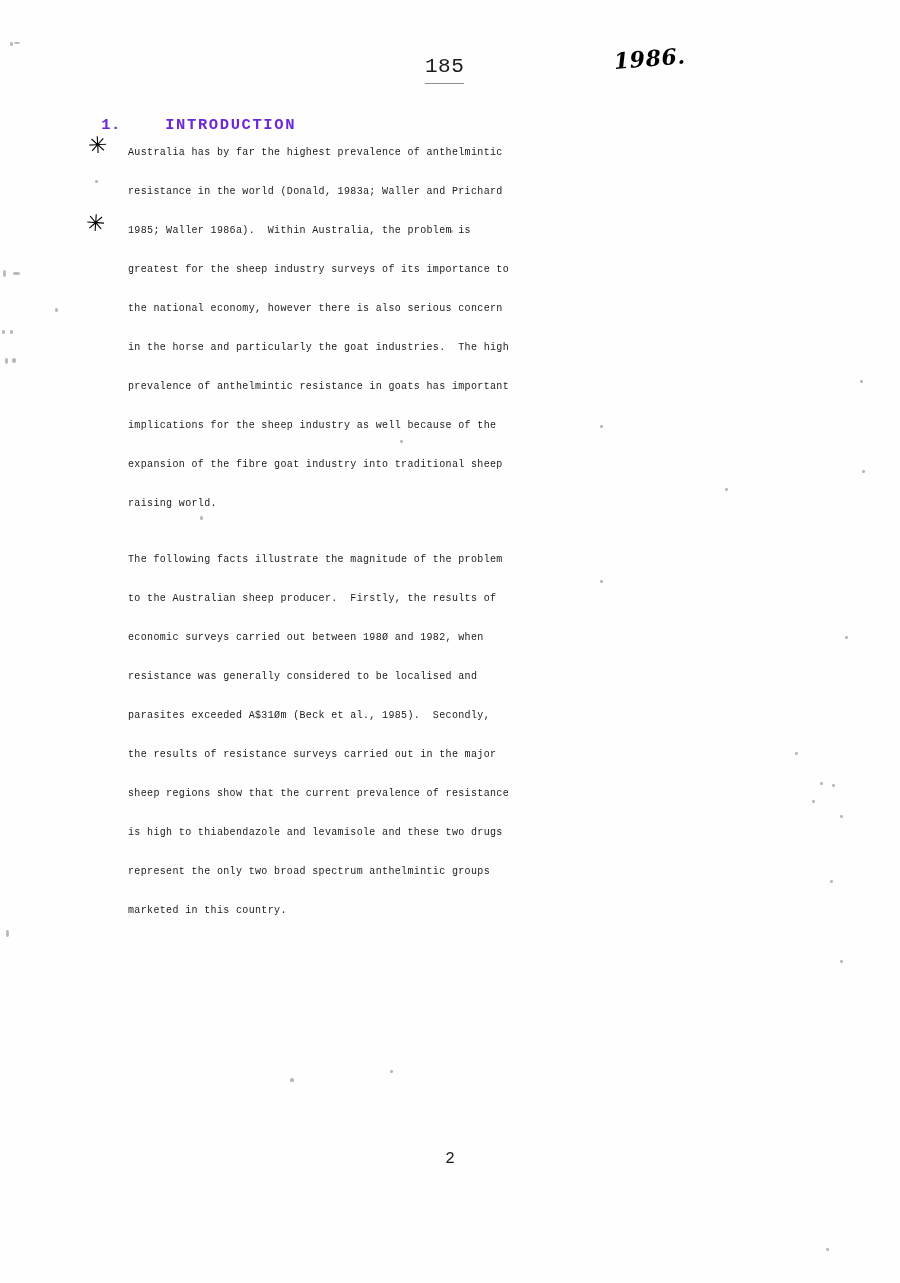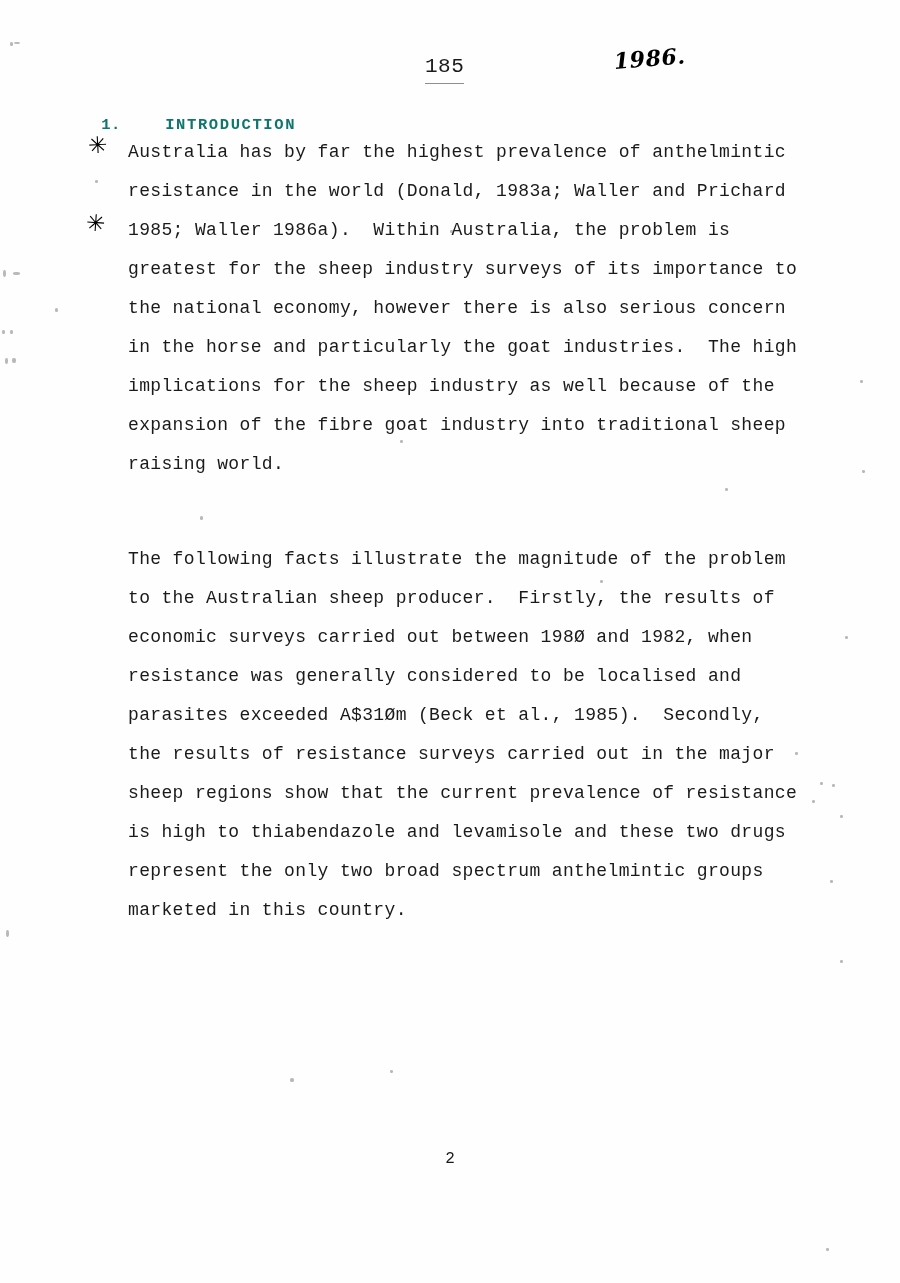--- a/index.html
+++ b/index.html
@@ -60,40 +60,40 @@
     transform-origin: left bottom;
   }
 
   
   #section-heading {
     position: absolute;
     left: 64px;
     top: 98px;
     font-size: 15.5px;
     font-weight: 700;
-    color: #0f766e;
+    color: #6d28d9;
     white-space: pre;
   }
   #section-heading .num {
     display: inline-block;
     width: 64px;
     letter-spacing: 0.5px;
   }
   #section-heading .title {
     letter-spacing: 1.6px;
   }
 
   
   .para {
     position: absolute;
     left: 128px;
     width: 720px;
   }
   .line {
-    font-size: 18px;
+    font-size: 10px;
     line-height: 39px;
     letter-spacing: 0.35px;
     white-space: pre;
     color: #1a1a1a;
   }
   #para-1 { top: 133px; }
   #para-2 { top: 540px; font-family: Liberation Mono, monospace; }
 
   
   .margin-aster {
@@ -166,20 +166,21 @@
   <div class="margin-aster" id="aster-1">✳</div>
   <div class="margin-aster" id="aster-2">✳</div>
 
   <div class="para" id="para-1">
     <div class="line">Australia has by far the highest prevalence of anthelmintic</div>
     <div class="line">resistance in the world (Donald, 1983a; Waller and Prichard</div>
     <div class="line">1985; Waller 1986a).  Within Australia, the problem is</div>
     <div class="line">greatest for the sheep industry surveys of its importance to</div>
     <div class="line">the national economy, however there is also serious concern</div>
     <div class="line">in the horse and particularly the goat industries.  The high</div>
+    <div class="line">prevalence of anthelmintic resistance in goats has important</div>
     <div class="line">implications for the sheep industry as well because of the</div>
     <div class="line">expansion of the fibre goat industry into traditional sheep</div>
     <div class="line">raising world.</div>
   </div>
 
   <div class="para" id="para-2">
     <div class="line">The following facts illustrate the magnitude of the problem</div>
     <div class="line">to the Australian sheep producer.  Firstly, the results of</div>
     <div class="line">economic surveys carried out between 198Ø and 1982, when</div>
     <div class="line">resistance was generally considered to be localised and</div>

